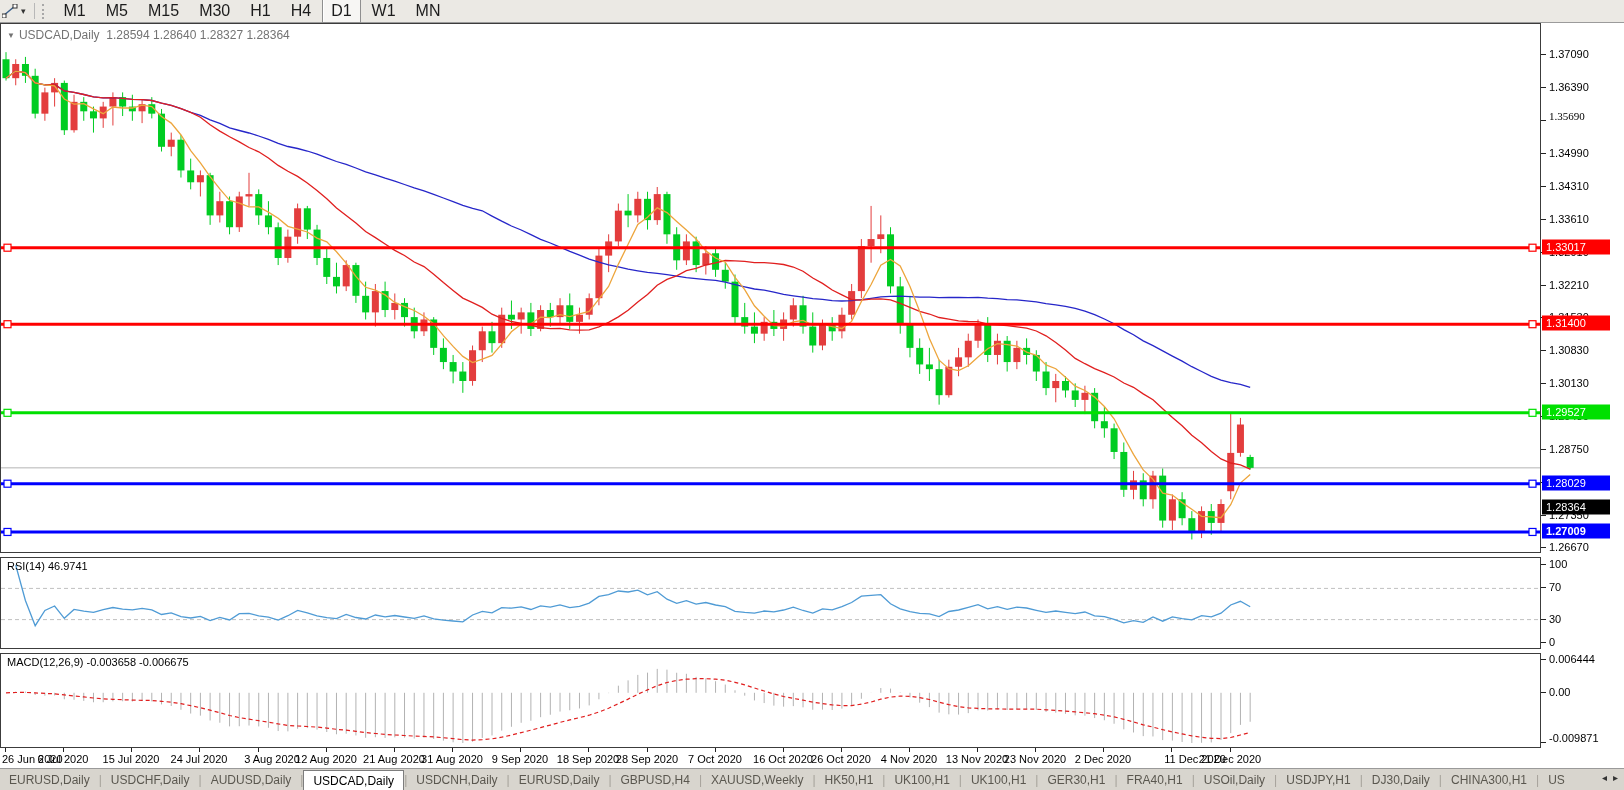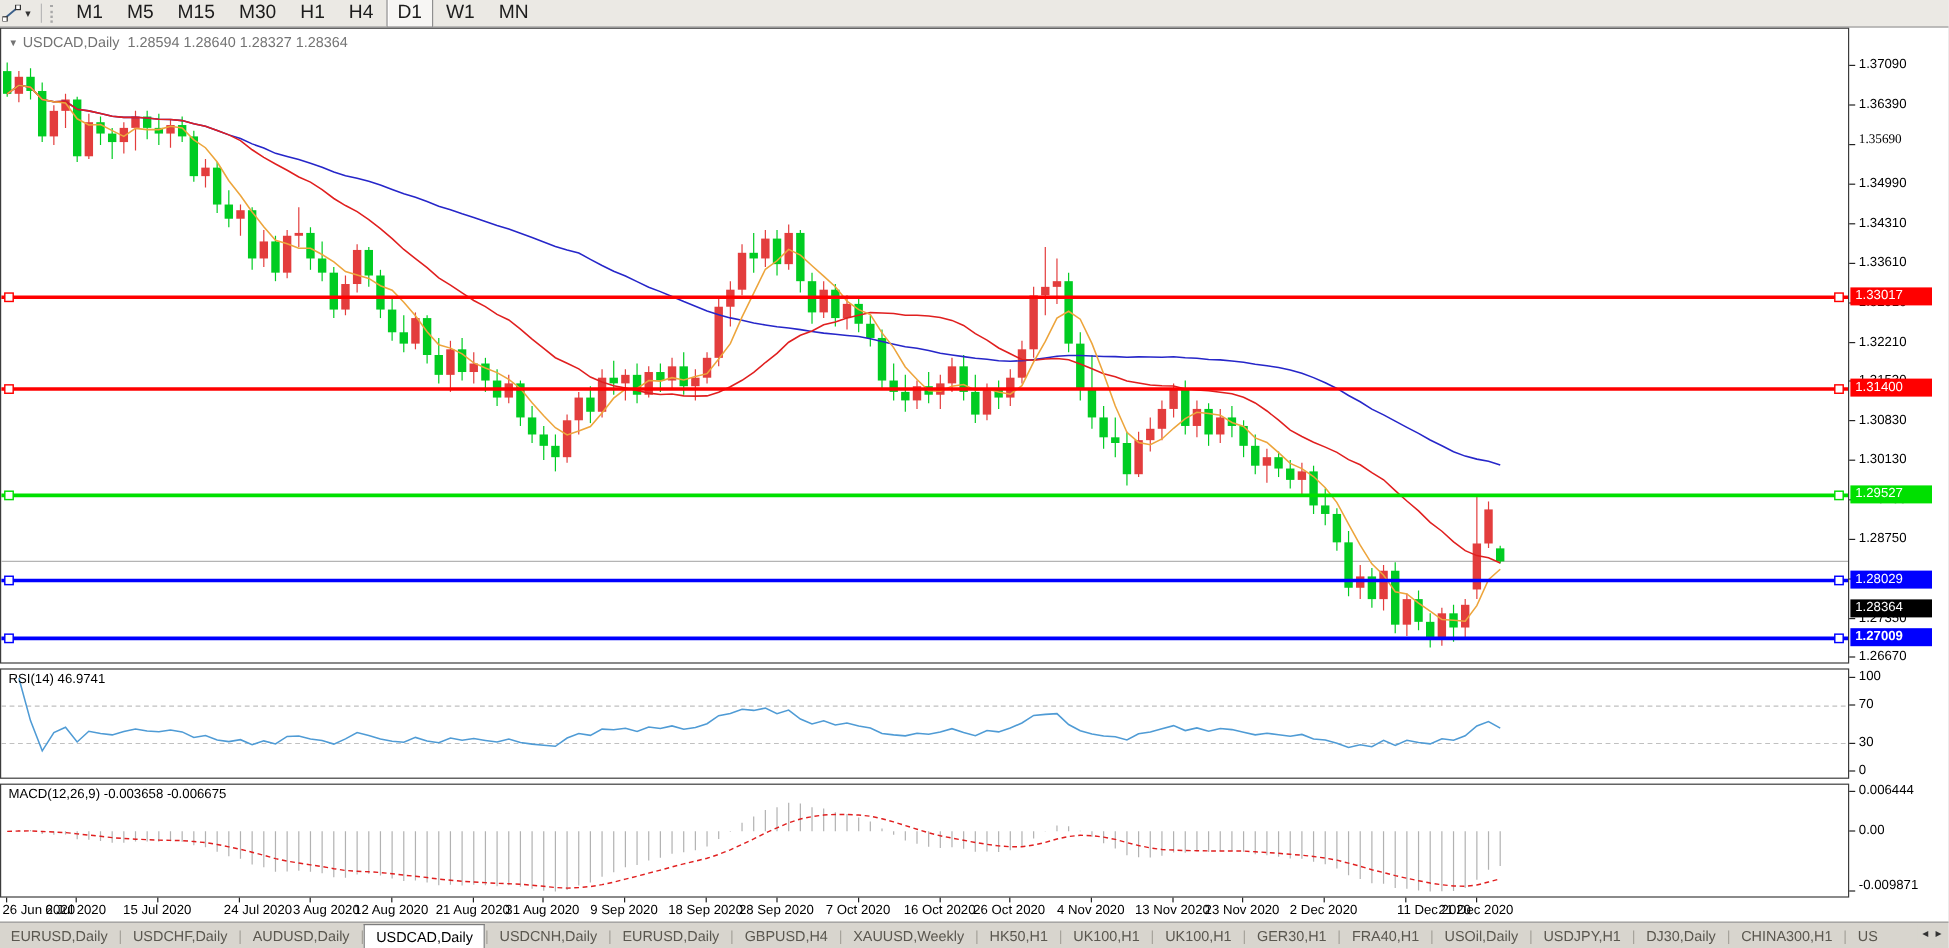--- a/index.html
+++ b/index.html
@@ -555,21 +555,21 @@
       <div class="axis-label" style="top:738px;">-0.009871</div>
     </div>
   <div id="date-layer">
       <div class="date-tick" style="left:5px;"></div>
       <div class="date-label" style="left: 2px; transform: none;">26 Jun 2020</div>
       <div class="date-tick" style="left:63px;"></div>
       <div class="date-label" style="left:63px;">6 Jul 2020</div>
       <div class="date-tick" style="left:131px;"></div>
       <div class="date-label" style="left:131px;">15 Jul 2020</div>
       <div class="date-tick" style="left:199px;"></div>
-      <div class="date-label" style="left:215px;">24 Jul 2020</div>
+      <div class="date-label" style="left:199px;">24 Jul 2020</div>
       <div class="date-tick" style="left:258px;"></div>
       <div class="date-label" style="left:272px;">3 Aug 2020</div>
       <div class="date-tick" style="left:326px;"></div>
       <div class="date-label" style="left:326px;">12 Aug 2020</div>
       <div class="date-tick" style="left:394px;"></div>
       <div class="date-label" style="left:394px;">21 Aug 2020</div>
       <div class="date-tick" style="left:452px;"></div>
       <div class="date-label" style="left:452px;">31 Aug 2020</div>
       <div class="date-tick" style="left:520px;"></div>
       <div class="date-label" style="left:520px;">9 Sep 2020</div>

